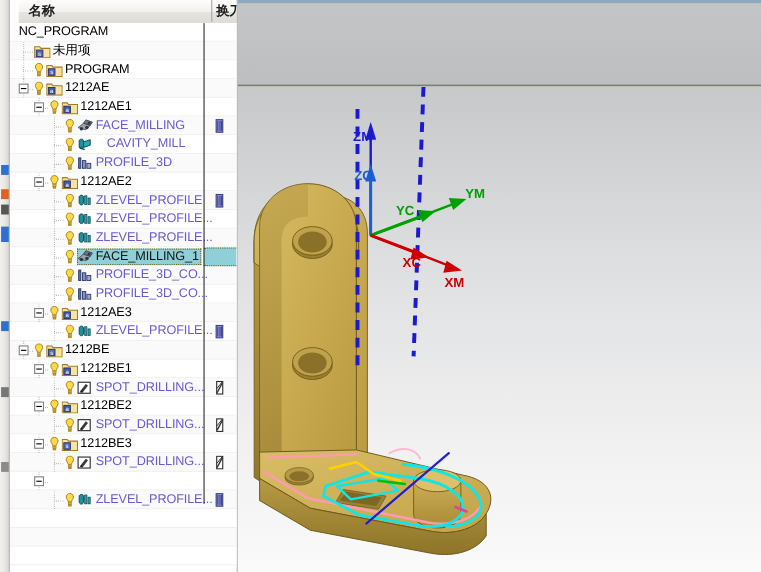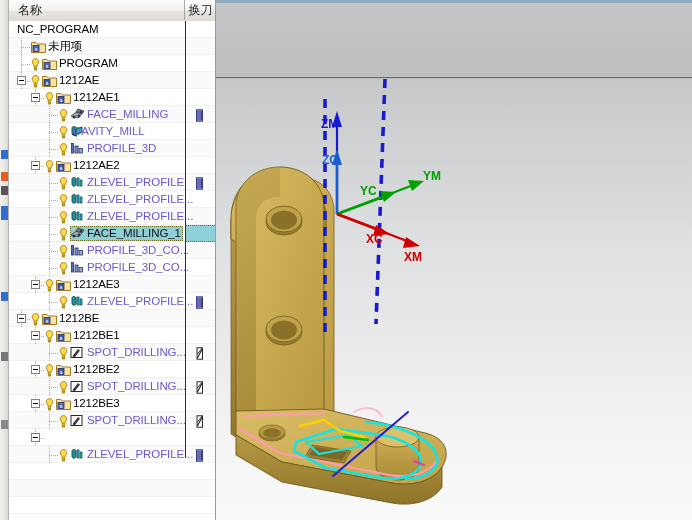--- a/index.html
+++ b/index.html
@@ -24,24 +24,25 @@
 
   
   .nav{
     position:absolute;left:9px;top:0;width:207px;height:520px;
     background:#ffffff;
     border-right:1px solid #9a9a9a;
     box-sizing:border-box;
     overflow:hidden;
   }
   .nav-header{
-    position:absolute;left:0;top:0;width:207px;height:23px;
+    position:absolute;left:8px;top:0;width:207px;height:23px;
     background:linear-gradient(to bottom,#fdfdfd 0%,#f2f1ef 48%,#e6e4e0 50%,#dedbd6 100%);
     border-bottom:1px solid #a7a6a3;
     box-sizing:border-box;
+    font-weight:bold;
   }
   .hcell{
     position:absolute;top:0;height:20px;line-height:20px;
     font-size:12px;color:#1d1d1d;
     box-sizing:border-box;
   }
   .hcell.name{left:0;width:176px;padding-left:9px;border-right:1px solid #a7a6a3;}
   .hcell.tool{left:176px;width:31px;text-align:center;}
 
   .grid{
@@ -300,21 +301,21 @@
               <rect x="3" y="8.8" width="3" height="1.5" fill="#e6b820" stroke="#9a7a10" stroke-width="0.5"></rect>
               <rect x="3.2" y="10.7" width="2.6" height="1.4" fill="#c99a12" stroke="#9a7a10" stroke-width="0.5"></rect>
             </svg></span>
           <span class="ico" style="left: 61px;">
             <svg width="14" height="13" viewBox="0 0 14 13">
               <path d="M2,3 C2,1 6,1 6,3 L6,8 C6,11 2,11 2,8 Z" fill="#1f8f9a" stroke="#134a52" stroke-width="0.9"></path>
               <path d="M6,4 L12,2 L12,7 L6,9 Z" fill="#2aa8b4" stroke="#134a52" stroke-width="0.9"></path>
               <path d="M2,9 L7,11" stroke="#134a52" stroke-width="1.4"></path>
             </svg>
           </span>
-          <span class="tlabel op" style="left: 64px;">CAVITY_MILL</span>
+          <span class="tlabel op" style="left: 88px;">CAVITY_MILL</span>
         </div>
         <div class="vline" style="left: 40px; top: 119px; height: 17px;"></div>
         <div class="hline" style="left: 40px; top: 128px; width: 9px;"></div>
         <div class="trow" style="top: 119px;">
           <span class="warn" style="left: 50px;"><svg width="9" height="13" viewBox="0 0 9 13">
               <path d="M4.5,0.6 C6.6,0.6 7.8,2.2 7.8,3.9 C7.8,5.6 6,6.6 6,8.2 L3,8.2 C3,6.6 1.2,5.6 1.2,3.9 C1.2,2.2 2.4,0.6 4.5,0.6 Z" fill="#ffd94a" stroke="#9a7a10" stroke-width="0.8"></path>
               <rect x="3" y="8.8" width="3" height="1.5" fill="#e6b820" stroke="#9a7a10" stroke-width="0.5"></rect>
               <rect x="3.2" y="10.7" width="2.6" height="1.4" fill="#c99a12" stroke="#9a7a10" stroke-width="0.5"></rect>
             </svg></span>
           <span class="ico" style="left: 61px;">

